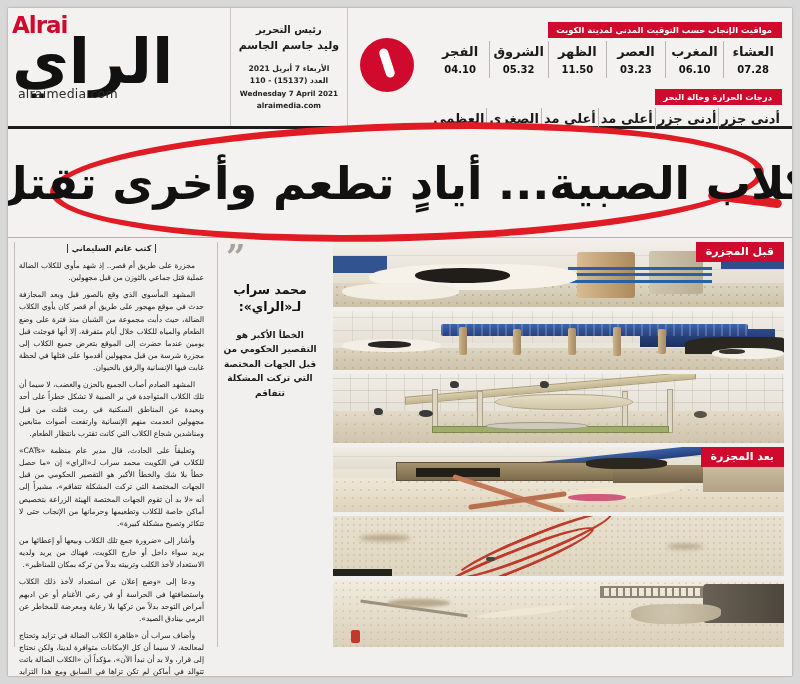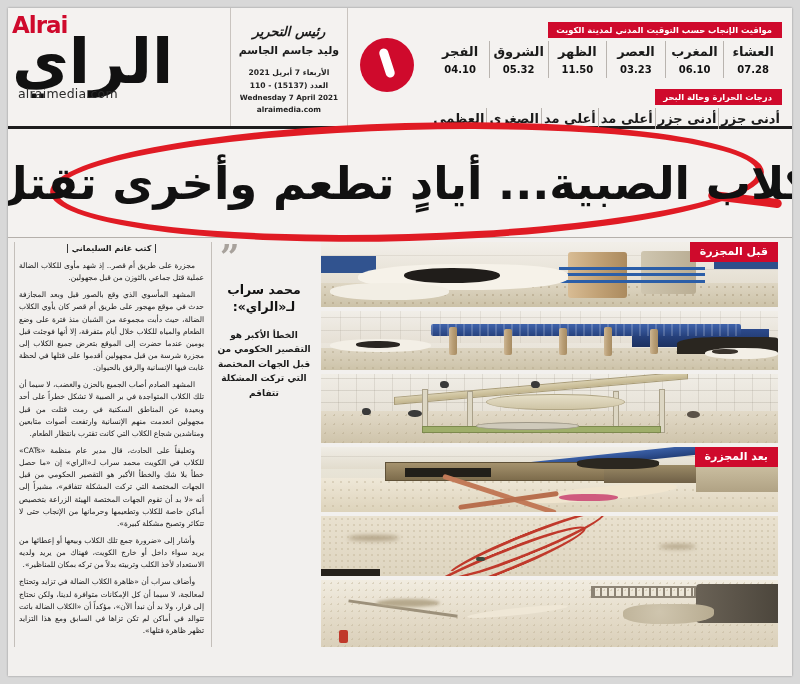--- a/index.html
+++ b/index.html
@@ -47,21 +47,21 @@
     font-size:12.5px;color:#2a2a2a;letter-spacing:.2px;
     margin-top:-4px;margin-left:6px;
   }
 
   .editor-block{
     width:120px;padding:14px 8px 0 8px;
     text-align:center;direction:rtl;
     border-left:1px solid #c9c4bf;
     align-self:stretch;
   }
-  .editor-role{font-size:13px;color:#1a1a1a;font-weight:bold;line-height:1.5;font-style:italic;}
+  .editor-role{font-size:10px;color:#1a1a1a;font-weight:bold;line-height:1.5;}
   .editor-name{font-size:11px;color:#1a1a1a;font-weight:bold;line-height:1.6;margin-bottom:8px;}
   .issue-line{font-size:7.6px;color:#232323;line-height:1.65;font-weight:bold;}
   .issue-line.en{font-family:"DejaVu Sans","Liberation Sans",sans-serif;font-size:7.2px;}
   .issue-line.url{font-family:"DejaVu Sans","Liberation Sans",sans-serif;font-size:7.4px;}
 
   .brand-mark{
     width:92px;align-self:stretch;
     position:relative;
     border-left:1px solid #c9c4bf;
   }
@@ -129,23 +129,23 @@
   .circle-tail{
     position:absolute;left:700px;top:66px;
     width:74px;height:9px;background:#e01b24;
     border-radius:5px;transform:rotate(7deg);
     z-index:1;
   }
 
   
   .content{
     display:flex;flex-direction:row-reverse;
-    padding:4px 14px 6px 6px;
+    padding:4px 8px 6px 6px;
     height:415px;box-sizing:border-box;
-    gap:5px;
+    gap:11px;
   }
 
   
   .col-article{
     width:185px;direction:rtl;
     padding:2px 2px 0 4px;
     border-left:1px solid #c4bfba;
   }
   .byline{
     font-size:8px;font-weight:bold;color:#1b1b1b;
@@ -474,20 +474,21 @@
 
   <div class="content">
 
     <div class="col-article">
       <div class="byline">| كتب غانم السليماني |</div>
       <p class="para">مجزرة على طريق أم قصر.. إذ شهد مأوى للكلاب الضالة عملية قتل جماعي بالثوزن من قبل مجهولين.</p>
       <p class="para">المشهد المأسوي الذي وقع بالصور قبل وبعد المجازفة حدث في موقع مهجور على طريق أم قصر كان يأوي الكلاب الضالة، حيث دأبت مجموعة من الشبان منذ فترة على وضع الطعام والمياه للكلاب خلال أيام متفرقة، إلا أنها فوجئت قبل يومين عندما حضرت إلى الموقع بتعرض جميع الكلاب إلى مجزرة شرسة من قبل مجهولين أقدموا على قتلها في لحظة غابت فيها الإنسانية والرفق بالحيوان.</p>
       <p class="para">المشهد الصادم أصاب الجميع بالحزن والغضب، لا سيما أن تلك الكلاب المتواجدة في بر الصبية لا تشكل خطراً على أحد وبعيدة عن المناطق السكنية في رمت قتلت من قبل مجهولين انعدمت منهم الإنسانية وارتفعت أصوات متابعين ومناشدين شجاع الكلاب التي كانت تقترب بانتظار الطعام.</p>
       <p class="para">وتعليقاً على الحادث، قال مدير عام منظمة «CATs» للكلاب في الكويت محمد سراب لـ«الراي» إن «ما حصل خطأ بلا شك والخطأ الأكبر هو التقصير الحكومي من قبل الجهات المختصة التي تركت المشكلة تتفاقم»، مشيراً إلى أنه «لا بد أن تقوم الجهات المختصة الهيئة الزراعة بتخصيص أماكن خاصة للكلاب وتطعيمها وحرمانها من الإنجاب حتى لا تتكاثر وتصبح مشكلة كبيرة».</p>
       <p class="para">وأشار إلى «ضرورة جمع تلك الكلاب وبيعها أو إعطائها من يريد سواء داخل أو خارج الكويت، فهناك من يريد ولديه الاستعداد لأخذ الكلب وتربيته بدلاً من تركه بمكان للمناظير».</p>
+      <p class="para">ودعا إلى «وضع إعلان عن استعداد لأخذ ذلك الكلاب واستضافتها في الحراسة أو في رعي الأغنام أو عن ادبهم أمراض التوحد بدلاً من تركها بلا رعاية ومعرضة للمخاطر عن الرمي بينادق الصيد».</p>
       <p class="para">وأضاف سراب أن «ظاهرة الكلاب الضالة في تزايد وتحتاج لمعالجة، لا سيما أن كل الإمكانات متوافرة لدينا، ولكن نحتاج إلى قرار، ولا بد أن نبدأ الآن»، مؤكداً أن «الكلاب الضالة باتت تتوالد في أماكن لم تكن تزاها في السابق ومع هذا التزايد تظهر ظاهرة قتلها».</p>
     </div>
 
     <div class="col-quote">
       <div class="qmark">”</div>
       <div class="q-source">محمد سراب لـ«الراي»:</div>
       <div class="q-body">الخطأ الأكبر هو التقصير الحكومي من قبل الجهات المختصة التي تركت المشكلة تتفاقم</div>
     </div>
 
     <div class="col-photos">

